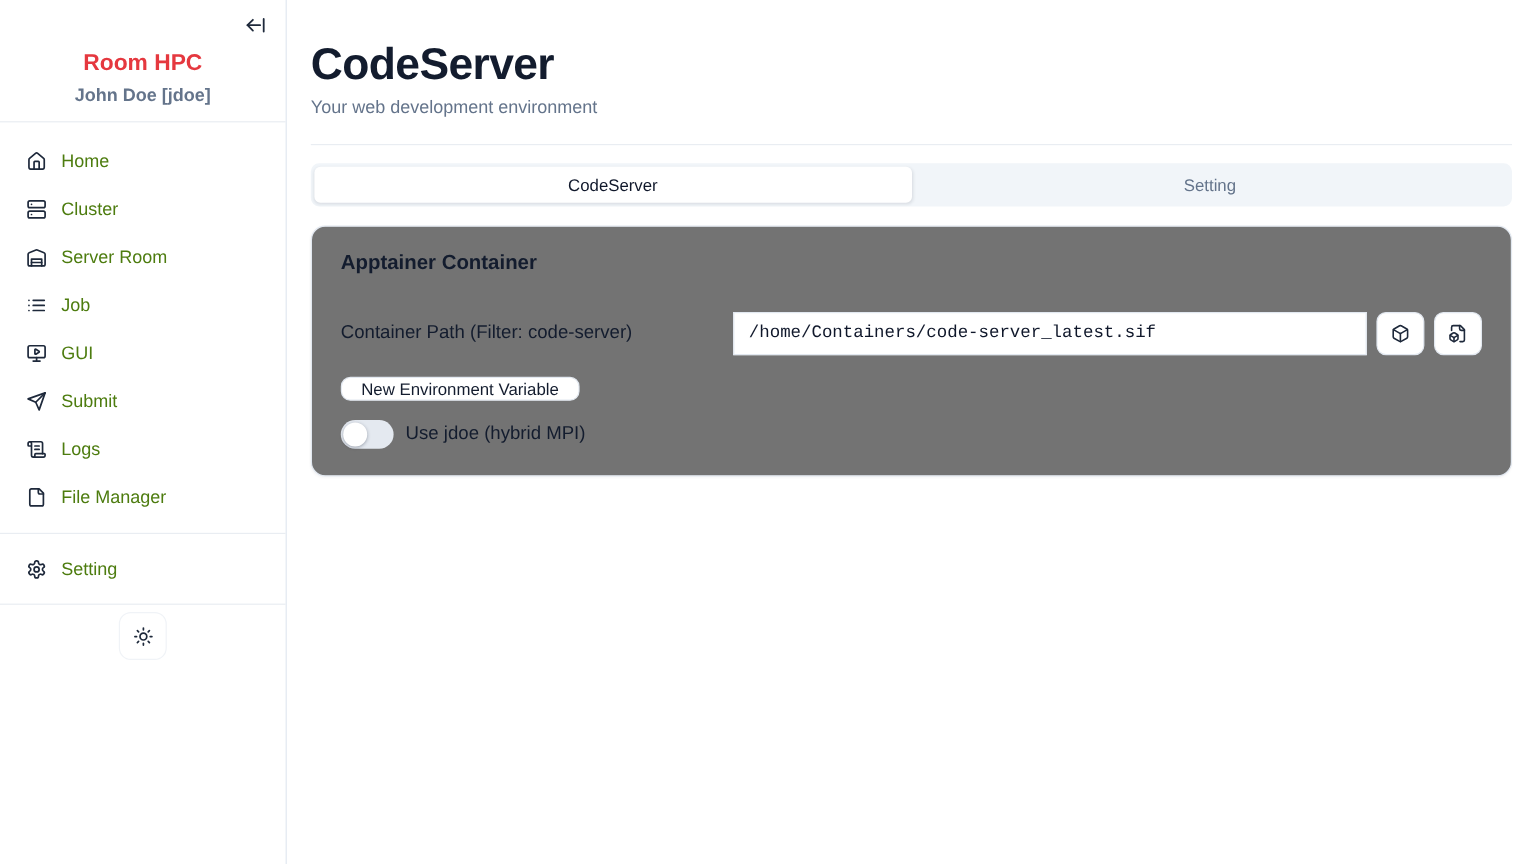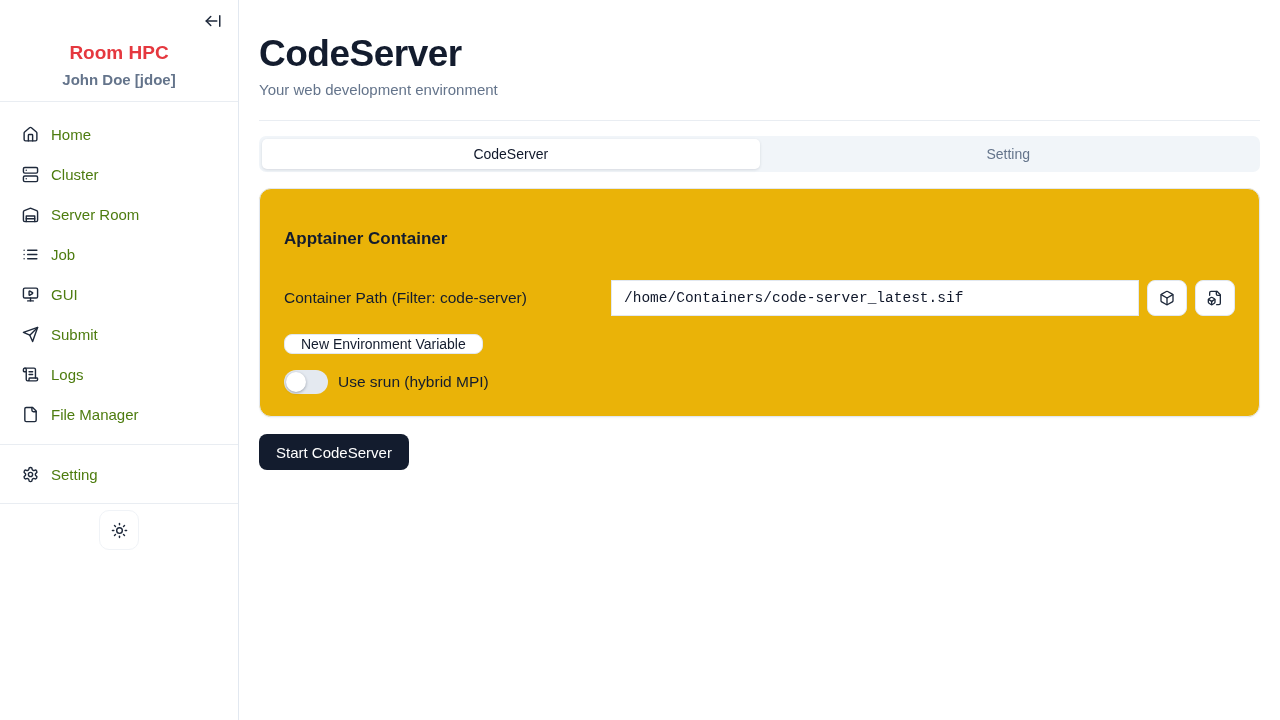--- a/index.html
+++ b/index.html
@@ -53,21 +53,21 @@
 
   .tabs{margin-top:15px;height:36px;background:var(--tab-bg);border-radius:7px;padding:3px;display:flex;}
   .tab{
     flex:1;display:flex;align-items:center;justify-content:center;border:none;background:transparent;
     font-family:inherit;font-size:14px;color:var(--muted-text);border-radius:5px;cursor:pointer;
   }
   .tab.active{background:#fff;color:var(--ink);box-shadow:0 1px 3px rgba(15,23,42,.12);}
 
   .card{
     margin-top:16px;border:1px solid var(--border);border-radius:12px;
-    padding:40px 24px 22px 24px;background:#eab308;box-shadow:0 1px 2px rgba(15,23,42,.04);
+    padding:20px 24px 22px 24px;background:#737373;box-shadow:0 1px 2px rgba(15,23,42,.04);
   }
   .card-title{margin:0;font-size:17px;font-weight:bold;color:#131c2e;}
   .path-row{margin-top:31px;display:flex;align-items:center;}
   .path-label{width:327px;flex-shrink:0;font-size:15.5px;color:#131c2e;}
   .path-input{
     flex:1;min-width:0;height:36px;border:1px solid var(--border);border-radius:0;
     padding:0 12px;font-family:Liberation Mono, monospace;font-size:14.5px;color:var(--ink);background:#fff;outline:none;
   }
   .icon-btn{
     width:40px;height:36px;margin-left:8px;flex-shrink:0;background:#fff;border:1px solid var(--border);
@@ -282,20 +282,19 @@
           </span>
         </button>
       </div>
 
       <button class="env-btn">New Environment Variable</button>
 
       <div class="srun-row">
         <span class="toggle" role="switch" aria-checked="false">
           <span class="knob"></span>
         </span>
-        <span class="srun-label">Use srun (hybrid MPI)</span>
+        <span class="srun-label">Use jdoe (hybrid MPI)</span>
       </div>
     </section>
 
-    <button class="start-btn">Start CodeServer</button>
 
   </main>
 </div>
 
 </body></html>

